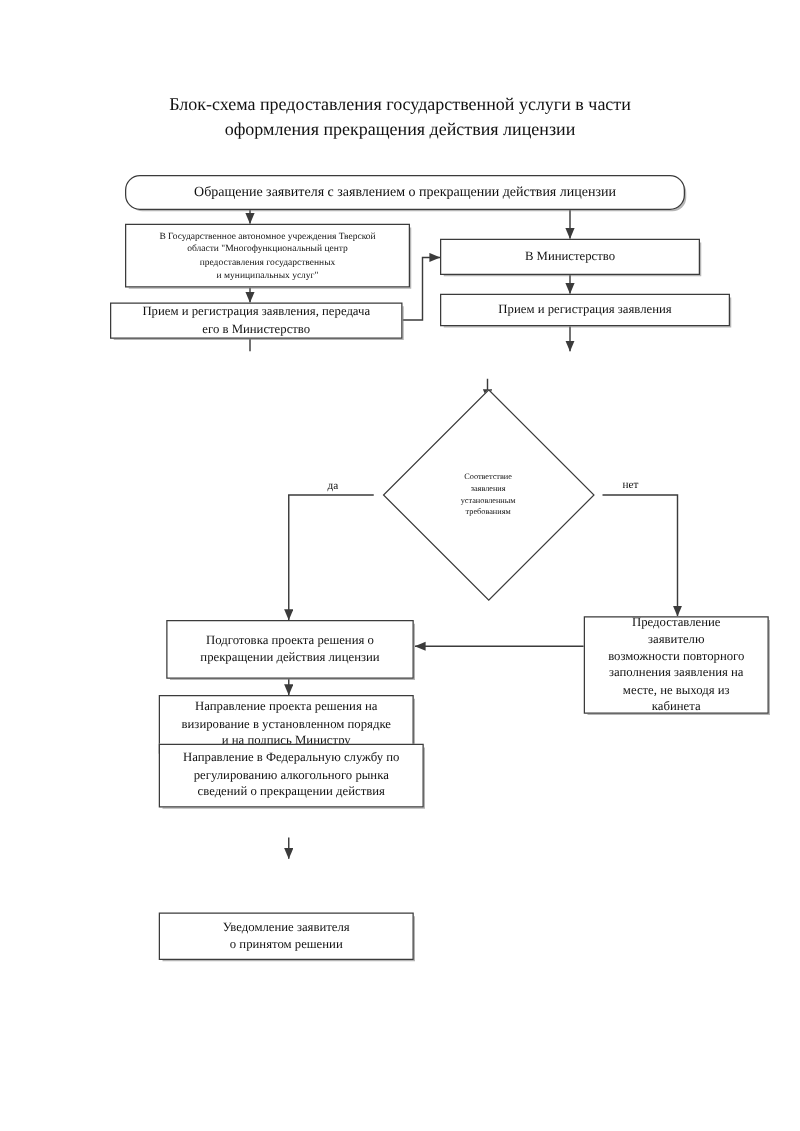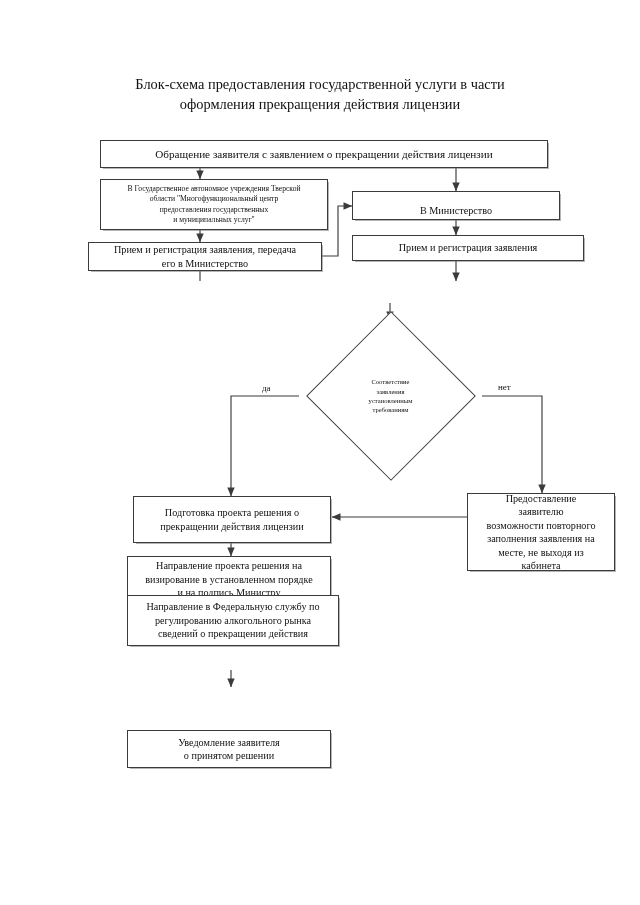--- a/index.html
+++ b/index.html
@@ -148,32 +148,32 @@
       <path d="M467,517 L332,517"></path>
 
       <path d="M231,543 L231,556"></path>
 
       <path d="M231,603 L231,619"></path>
 
       <path d="M231,670 L231,687"></path>
     </g>
   </svg>
 
-  <div class="node n-lg" style="left:100px; top:140px; width:448px; height:28px;">
+  <div class="node n-lg" style="left:100px; top:140px; width:448px; height:28px;border-radius:12px;">
     <span class="txt">Обращение заявителя с заявлением о прекращении действия лицензии</span>
   </div>
 
   <div class="node n-sm" style="left:100px; top:179px; width:228px; height:51px;">
     <span class="txt">В Государственное автономное учреждения Тверской
 области "Многофункциональный центр
 предоставления государственных
 и муниципальных услуг"</span>
   </div>
 
-  <div class="node n-md" style="left:352px; top:191px; width:208px; height:29px;align-items:flex-end;">
+  <div class="node n-md" style="left:352px; top:191px; width:208px; height:29px;">
     <span class="txt">В Министерство</span>
   </div>
 
   <div class="node n-md" style="left:88px; top:242px; width:234px; height:29px; padding:1px 4px;">
     <span class="txt">Прием и регистрация заявления, передача
 его в Министерство</span>
   </div>
 
   <div class="node n-md" style="left:352px; top:235px; width:232px; height:26px;">
     <span class="txt">Прием и регистрация заявления</span>

